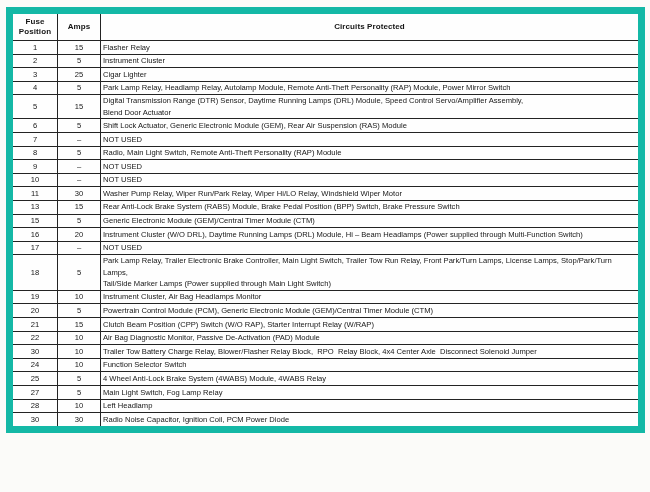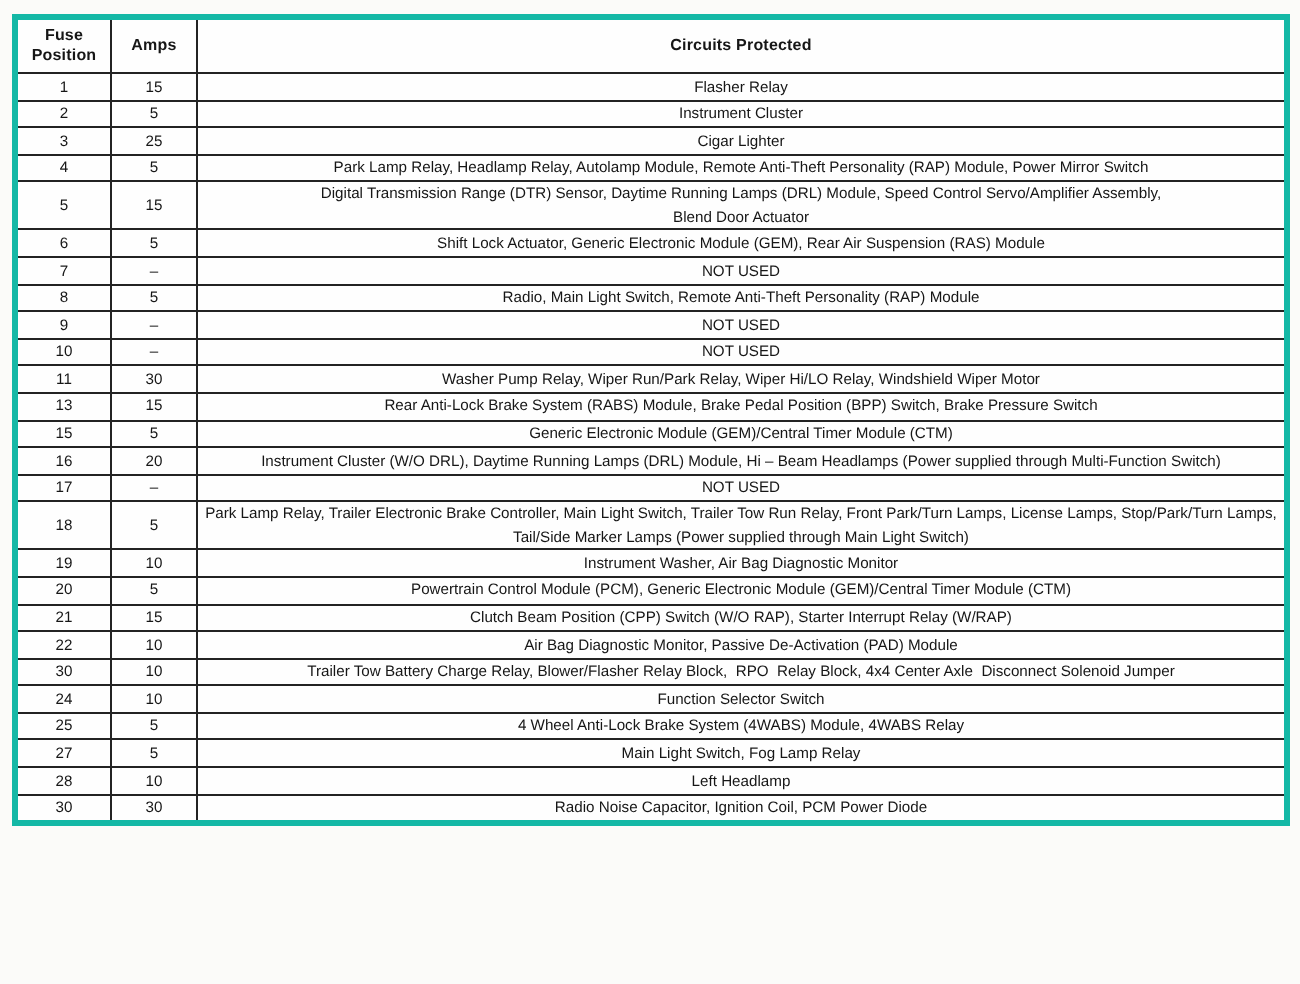--- a/index.html
+++ b/index.html
@@ -16,21 +16,21 @@
     position: absolute;
     top: 7px;
     left: 6px;
     width: 639px;
   }
   table.fuse-table {
     border-collapse: collapse;
     table-layout: fixed;
     width: 639px;
     background: #fefefe;
-    border: 3px solid #14b8a6;
+    border: 7px solid #14b8a6;
   }
   table.fuse-table th,
   table.fuse-table td {
     border: 1px solid #232323;
     overflow: hidden;
   }
   table.fuse-table th {
     font-size: 8px;
     font-weight: bold;
     line-height: 10px;
@@ -46,21 +46,21 @@
     font-size: 7.6px;
     line-height: 11.5px;
     height: 12.6px;
     padding: 0 2px;
     vertical-align: middle;
   }
   td.cell-pos, td.cell-amps {
     text-align: center;
   }
   td.cell-circuits {
-    text-align: center;
+    text-align: left;
     padding-left: 5px;
     padding-right: 4px;
     white-space: pre-wrap;
   }
 </style>
 </head>
 <body>
 
 <div class="page">
   <table class="fuse-table">
@@ -174,21 +174,21 @@
   <tr>
     <td class="cell-pos">18</td>
     <td class="cell-amps">5</td>
     <td class="cell-circuits">Park Lamp Relay, Trailer Electronic Brake Controller, Main Light Switch, Trailer Tow Run Relay, Front Park/Turn Lamps, License Lamps, Stop/Park/Turn Lamps,
 Tail/Side Marker Lamps (Power supplied through Main Light Switch)</td>
   </tr>
 
   <tr>
     <td class="cell-pos">19</td>
     <td class="cell-amps">10</td>
-    <td class="cell-circuits">Instrument Washer, Air Bag Diagnostic Monitor</td>
+    <td class="cell-circuits">Instrument Cluster, Air Bag Headlamps Monitor</td>
   </tr>
 
   <tr>
     <td class="cell-pos">20</td>
     <td class="cell-amps">5</td>
     <td class="cell-circuits">Powertrain Control Module (PCM), Generic Electronic Module (GEM)/Central Timer Module (CTM)</td>
   </tr>
 
   <tr>
     <td class="cell-pos">21</td>

